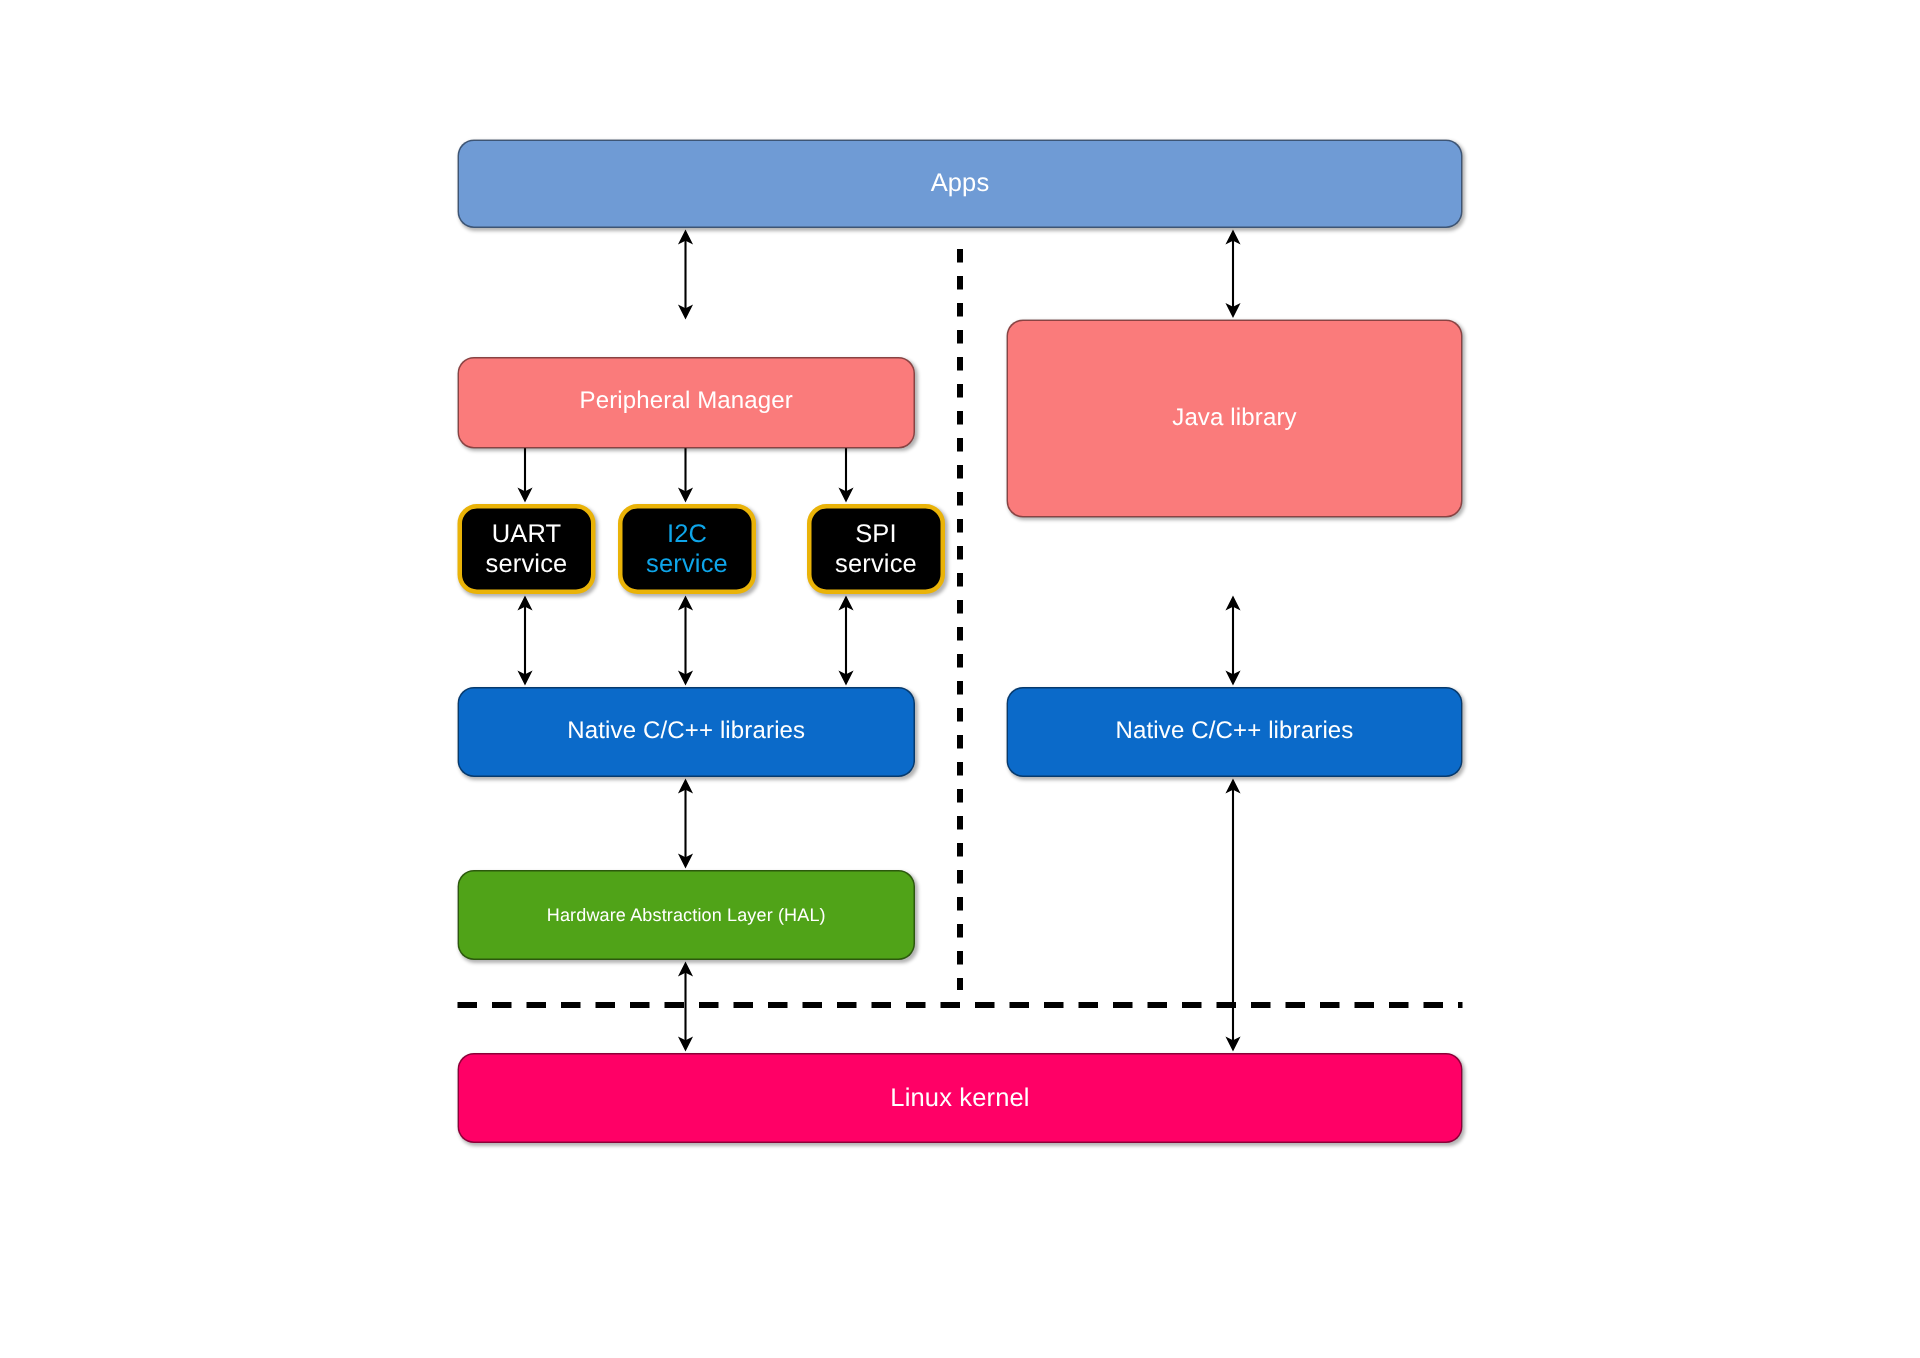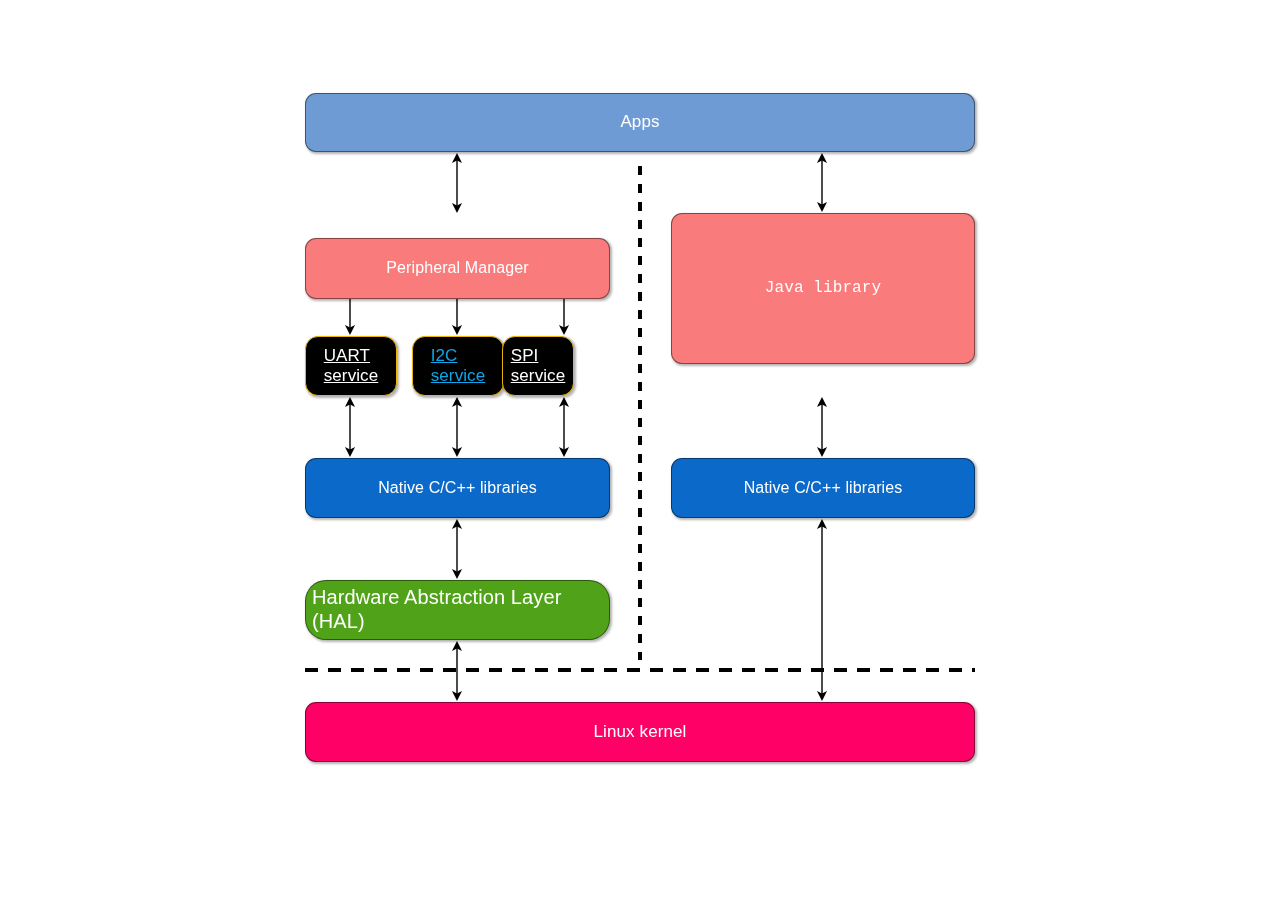--- a/index.html
+++ b/index.html
@@ -20,32 +20,31 @@
     top: 0;
     width: 1280px;
     height: 905px;
   }
   .node {
     position: absolute;
     box-sizing: border-box;
     display: flex;
     align-items: center;
     justify-content: center;
-    text-align: left;
+    text-align: center;
     color: #ffffff;
     border-radius: 11px;
     border: 1px solid rgba(0,0,0,0.45);
     box-shadow: 1.5px 1.5px 2.5px rgba(0,0,0,0.30);
     line-height: 1.18;
     letter-spacing: 0.1px;
   }
   .node.black-node {
-    border: 1px solid #eab308;
+    border: 3px solid #eab308;
     border-radius: 13px;
-    text-decoration: underline;
   }
   .node-label {
     display: block;
     padding: 0 6px;
     white-space: pre-line;
   }
   svg.connectors {
     position: absolute;
     left: 0;
     top: 0;
@@ -93,42 +92,42 @@
       </g>
   </svg>
 
   <div id="node-layer">
       <div class="node" style="left: 305px; top: 93px; width: 670px; height: 59px; background: rgb(111, 155, 213); color: rgb(255, 255, 255); font-size: 17px;">
         <span class="node-label">Apps</span>
       </div>
       <div class="node" style="left: 305px; top: 214px; width: 305px; height: 61px; background: rgb(250, 123, 123); color: rgb(255, 255, 255); font-size: 16px; margin-top: 24px;">
         <span class="node-label">Peripheral Manager</span>
       </div>
-      <div class="node" style="left: 671px; top: 213px; width: 304px; height: 151px; background: rgb(250, 123, 123); color: rgb(255, 255, 255); font-size: 16px; font-family: Liberation Mono, monospace;">
+      <div class="node" style="left: 671px; top: 213px; width: 304px; height: 132px; background: rgb(250, 123, 123); color: rgb(255, 255, 255); font-size: 16px;">
         <span class="node-label">Java library</span>
       </div>
       <div class="node black-node" style="left: 305px; top: 336px; width: 92px; height: 60px; background: rgb(0, 0, 0); color: rgb(255, 255, 255); font-size: 17px;">
         <span class="node-label">UART
 service</span>
       </div>
       <div class="node black-node" style="left: 412px; top: 336px; width: 92px; height: 60px; background: rgb(0, 0, 0); color: #0ea5e9; font-size: 17px;">
         <span class="node-label">I2C
 service</span>
       </div>
-      <div class="node black-node" style="left: 502px; top: 336px; width: 72px; height: 60px; background: rgb(0, 0, 0); color: rgb(255, 255, 255); font-size: 17px;">
+      <div class="node black-node" style="left: 538px; top: 336px; width: 92px; height: 60px; background: rgb(0, 0, 0); color: rgb(255, 255, 255); font-size: 17px;">
         <span class="node-label">SPI
 service</span>
       </div>
       <div class="node" style="left: 305px; top: 458px; width: 305px; height: 60px; background: rgb(11, 106, 201); color: rgb(255, 255, 255); font-size: 16px;">
         <span class="node-label">Native C/C++ libraries</span>
       </div>
       <div class="node" style="left: 671px; top: 458px; width: 304px; height: 60px; background: rgb(11, 106, 201); color: rgb(255, 255, 255); font-size: 16px;">
         <span class="node-label">Native C/C++ libraries</span>
       </div>
-      <div class="node" style="left: 305px; top: 580px; width: 305px; height: 60px; background: rgb(80, 163, 24); color: rgb(255, 255, 255); font-size: 20px; border-radius: 21px;">
+      <div class="node" style="left: 305px; top: 580px; width: 305px; height: 60px; background: rgb(80, 163, 24); color: rgb(255, 255, 255); font-size: 12px;">
         <span class="node-label">Hardware Abstraction Layer (HAL)</span>
       </div>
       <div class="node" style="left: 305px; top: 702px; width: 670px; height: 60px; background: rgb(255, 0, 102); color: rgb(255, 255, 255); font-size: 17px;">
         <span class="node-label">Linux kernel</span>
       </div>
     </div>
 
 </div>
 
 </body></html>

